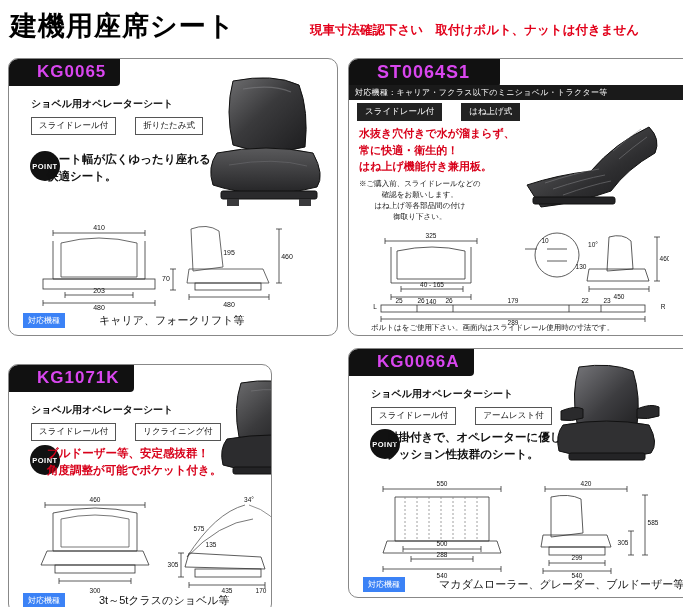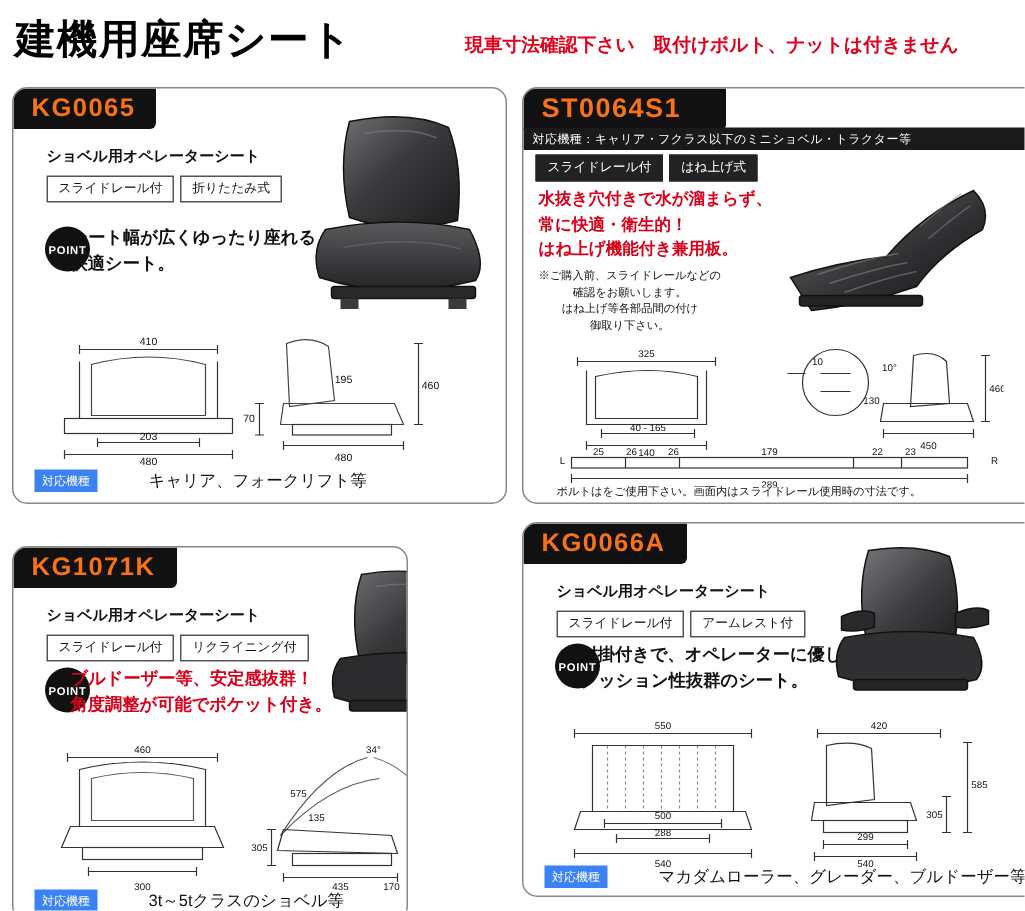--- a/index.html
+++ b/index.html
@@ -50,24 +50,24 @@
   #card-kg0065  { left: 8px;   top: 58px;  width: 330px; height: 278px; }
   #card-st0064  { left: 348px; top: 58px;  width: 379px; height: 278px; }
   #card-kg1071k { left: 8px;   top: 364px; width: 264px; height: 250px; }
   #card-kg0066a { left: 348px; top: 348px; width: 392px; height: 250px; }
 
   
   .model-plate {
     position: absolute;
     left: 0; top: 0;
     background: #111;
-    color: #f97316;
+    color: #d946ef;
     font-size: 17px;
     font-weight: bold;
-    padding: 3px 14px 4px 12px;
+    padding: 3px 14px 4px 28px;
     letter-spacing: 1px;
     border-bottom-right-radius: 4px;
   }
   .model-plate.wide { font-size: 18px; padding-right: 30px; }
 
   .plate-sub {
     position: absolute;
     left: 0; top: 26px;
     width: 100%;
     background: #1a1a1a;
@@ -82,21 +82,21 @@
     position: absolute;
     font-size: 10px;
     font-weight: bold;
     color: #111;
     white-space: nowrap;
   }
 
   .spec-tags {
     position: absolute;
     display: flex;
-    gap: 4px;
+    gap: 19px;
   }
   .spec-tag {
     border: 1px solid #555;
     font-size: 8.5px;
     padding: 2px 7px;
     color: #111;
     background: #fff;
     white-space: nowrap;
   }
   .spec-tag.dark {

